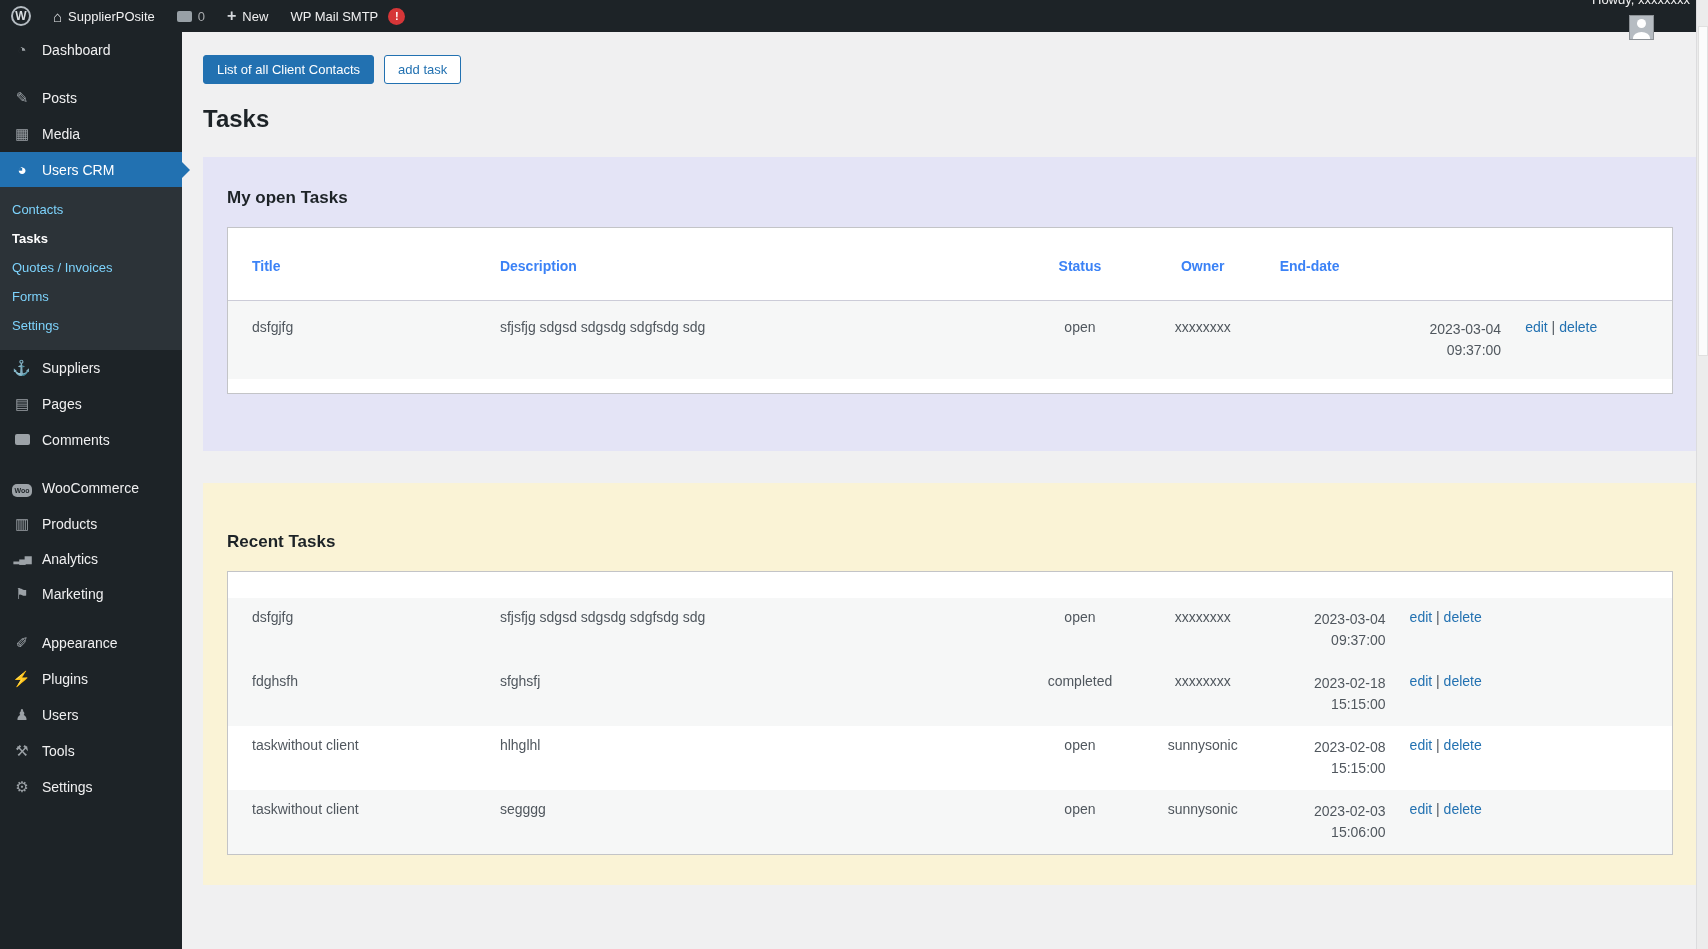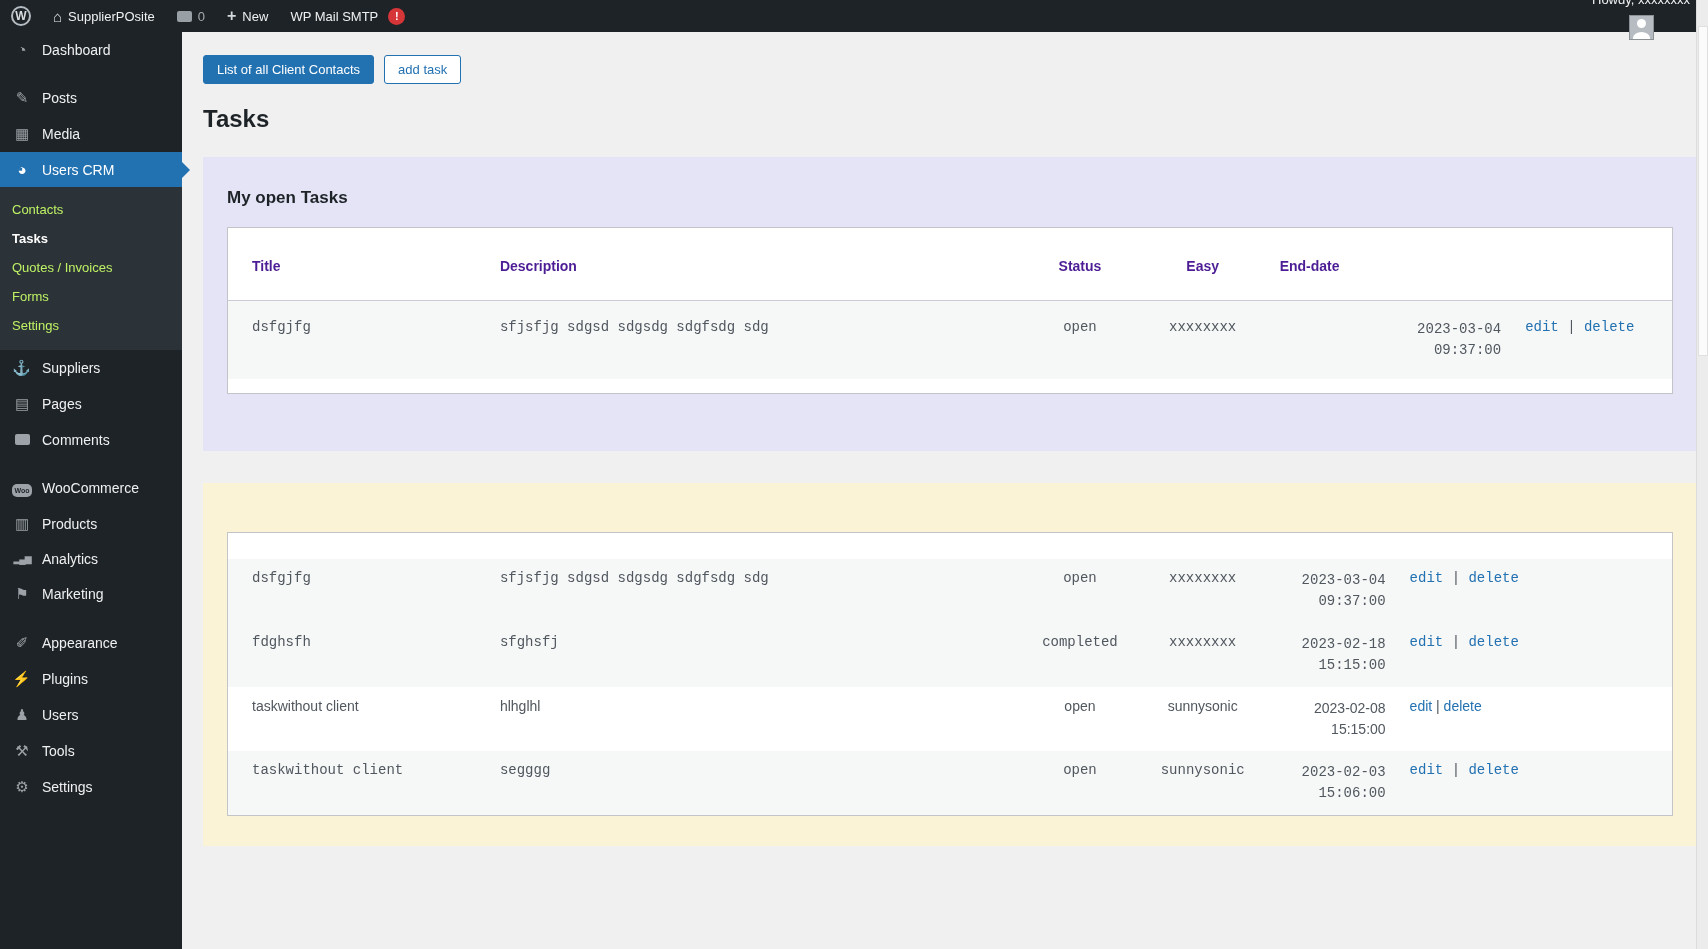--- a/index.html
+++ b/index.html
@@ -36,47 +36,47 @@
   .mi.active { background:#2271b1; color:#fff; }
   .mi.active .ico { color:#fff; }
   .mi.active::after { content:""; position:absolute; right:-8px; top:50%; transform:translateY(-50%);
                       border:8px solid transparent; border-left:8px solid #2271b1; border-right:0; }
   .bubble-ico { width:15px; height:11px; background:#9ca2a7; border-radius:2px; position:relative; display:inline-block; }
   .bubble-ico::after { content:""; position:absolute; left:2px; bottom:-4px; border:4px solid transparent;
                        border-top-color:#9ca2a7; border-left-width:2px; border-right-width:2px; }
   .woo { background:#9ca2a7; color:#1d2327; font-size:7px; font-weight:bold; border-radius:5px;
          padding:3px 2px; display:inline-block; width:20px; text-align:center; }
   .submenu { background:#2c3338; padding:8px 0 10px; }
-  .smi { padding:7px 12px 7px 12px; color:#bef264; font-size:13px; cursor:pointer; }
+  .smi { padding:7px 12px 7px 12px; color:#7dd3fc; font-size:13px; cursor:pointer; }
   .smi.current { color:#fff; font-weight:bold; }
 
   
   .content { margin:32px 12px 0 182px; padding:23px 0 0 21px; }
   .btn-row { display:flex; gap:10px; }
   .btn { font-size:13px; padding:6px 13px; border-radius:3px; border:1px solid #2271b1; cursor:pointer;
          font-family:"Liberation Sans", sans-serif; }
   .btn-primary { background:#2271b1; color:#fff; }
   .btn-secondary { background:#fff; color:#2271b1; }
   h1 { font-size:24px; font-weight:600; color:#1d2327; margin:21px 0 24px; }
 
   .panel { margin:0 0 32px 0; }
   .panel.open-p   { background:#e4e4f6; padding:31px 23px 57px 24px; }
   .panel.recent-p { background:#faf3d6; padding:49px 23px 30px 24px; }
   .panel-title { font-size:17px; font-weight:bold; color:#1d2327; margin-bottom:19px; }
 
   .table-box { background:#fff; border:1px solid #c3c4c7; }
   .table-box.pad-top { padding-top:26px; }
   .table-box.pad-bottom { padding-bottom:14px; }
   table { width:100%; border-collapse:collapse; font-size:14px; color:#50575e; table-layout:fixed; }
-  th { text-align:left; font-weight:bold; color:#4c1d95; padding:30px 12px 26px; font-size:14px; }
+  th { text-align:left; font-weight:bold; color:#3b82f6; padding:30px 12px 26px; font-size:14px; }
   td { padding:18px 12px; vertical-align:top; }
   .recent-table td { padding:11px 12px; }
   th:first-child, td:first-child { padding-left:24px; }
   .c-status, .c-owner { text-align:center; }
-  tr.stripe { background:#f6f7f7;font-family:Liberation Mono, monospace; }
+  tr.stripe { background:#f6f7f7; }
   .open-table tbody tr { border-top:1px solid #ccccd8; }
   .dline { display:block; line-height:21px;text-align:right; }
   .act a { color:#2271b1; text-decoration:none; cursor:pointer; }
   .act .sep { color:#50575e; }
 
   
   .scrollbar { position:fixed; top:0; right:0; width:12px; height:949px; background:#ececec;
                border-left:1px solid #dcdcde; z-index:60; }
   .scrollbar .thumb { position:absolute; top:26px; left:1px; width:10px; height:330px; background:#fbfbfb;
                       border:1px solid #e0e0e0; }
@@ -201,21 +201,21 @@
             <col style="width:8%">
           <col style="width:9%">
             <col style="width:17%">
             <col style="width:11%">
         </colgroup>
         <thead>
           <tr>
             <th>Title</th>
             <th>Description</th>
             <th class="c-status">Status</th>
-            <th class="c-owner">Easy</th>
+            <th class="c-owner">Owner</th>
             <th>End-date</th>
             <th></th>
           </tr>
         </thead>
         <tbody>
           <tr class="stripe">
             <td>dsfgjfg</td>
             <td>sfjsfjg sdgsd sdgsdg sdgfsdg sdg</td>
             <td class="c-status">open</td>
             <td class="c-owner">xxxxxxxx</td>
@@ -228,20 +228,21 @@
               <span class="sep">|</span>
               <a>delete</a>
             </td>
           </tr>
         </tbody>
       </table>
     </div>
   </div>
 
   <div class="panel recent-p">
+    <div class="panel-title">Recent Tasks</div>
     <div class="table-box pad-top">
       <table class="recent-table">
         <colgroup>
           <col style="width:18%">
             <col style="width:37%">
             <col style="width:8%">
           <col style="width:9%">
             <col style="width:9%">
             <col style="width:19%">
         </colgroup>

